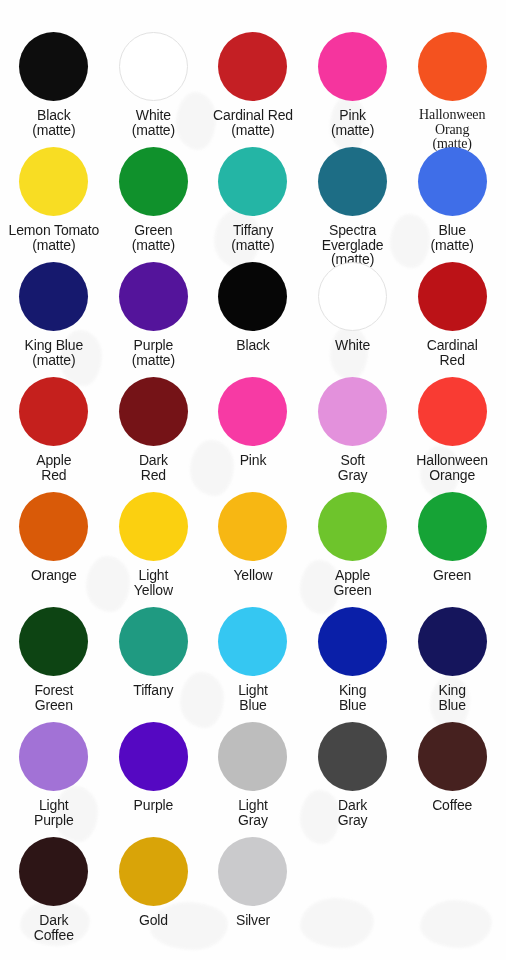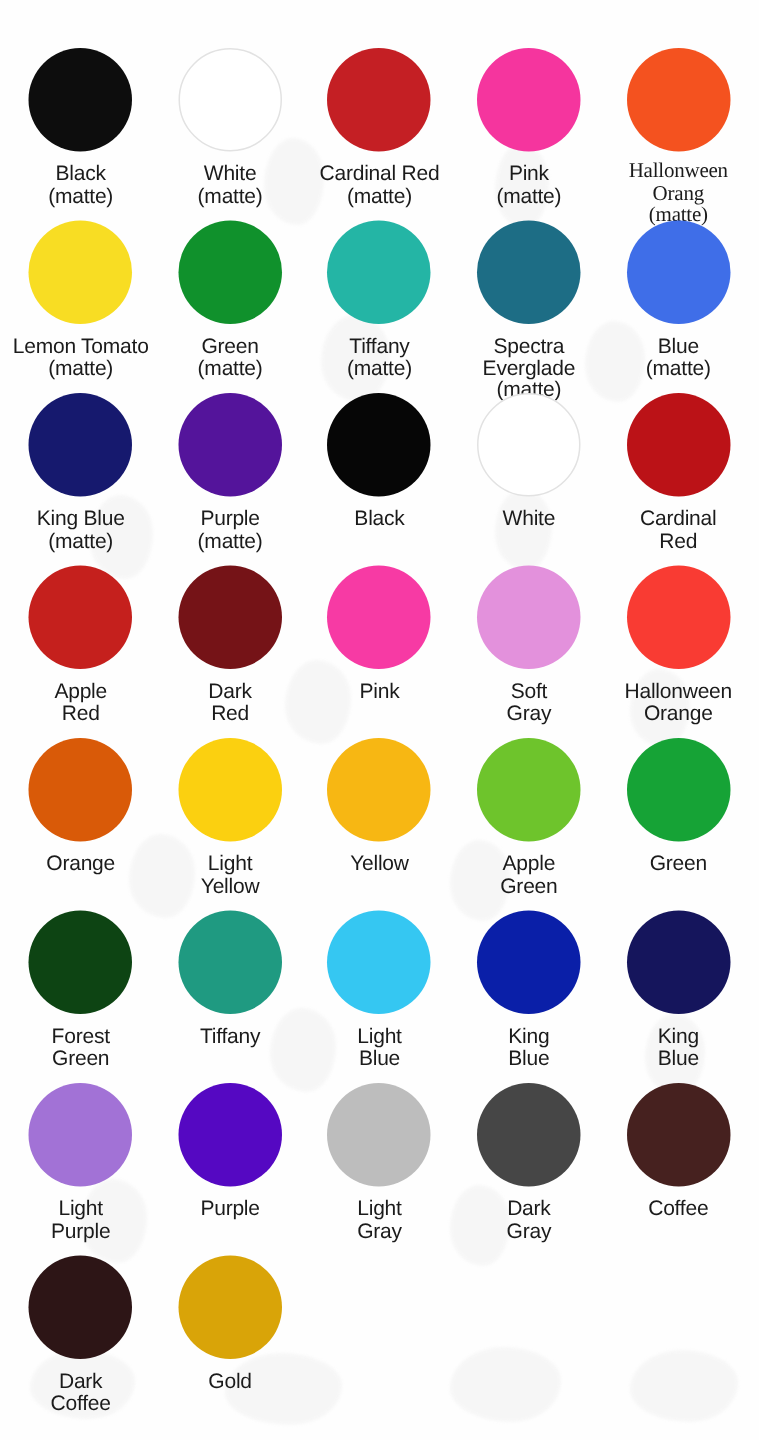--- a/index.html
+++ b/index.html
@@ -278,14 +278,18 @@
       </div>
       <div class="swatch-cell">
         <div class="swatch-dot" style="background: rgb(45, 21, 22);"></div>
         <div class="swatch-label">Dark
 Coffee</div>
       </div>
       <div class="swatch-cell">
         <div class="swatch-dot" style="background: rgb(217, 164, 8);"></div>
         <div class="swatch-label">Gold</div>
       </div>
+      <div class="swatch-cell">
+        <div class="swatch-dot" style="background: rgb(202, 202, 204);"></div>
+        <div class="swatch-label">Silver</div>
+      </div>
     </div>
 </div>
 
 </body></html>

